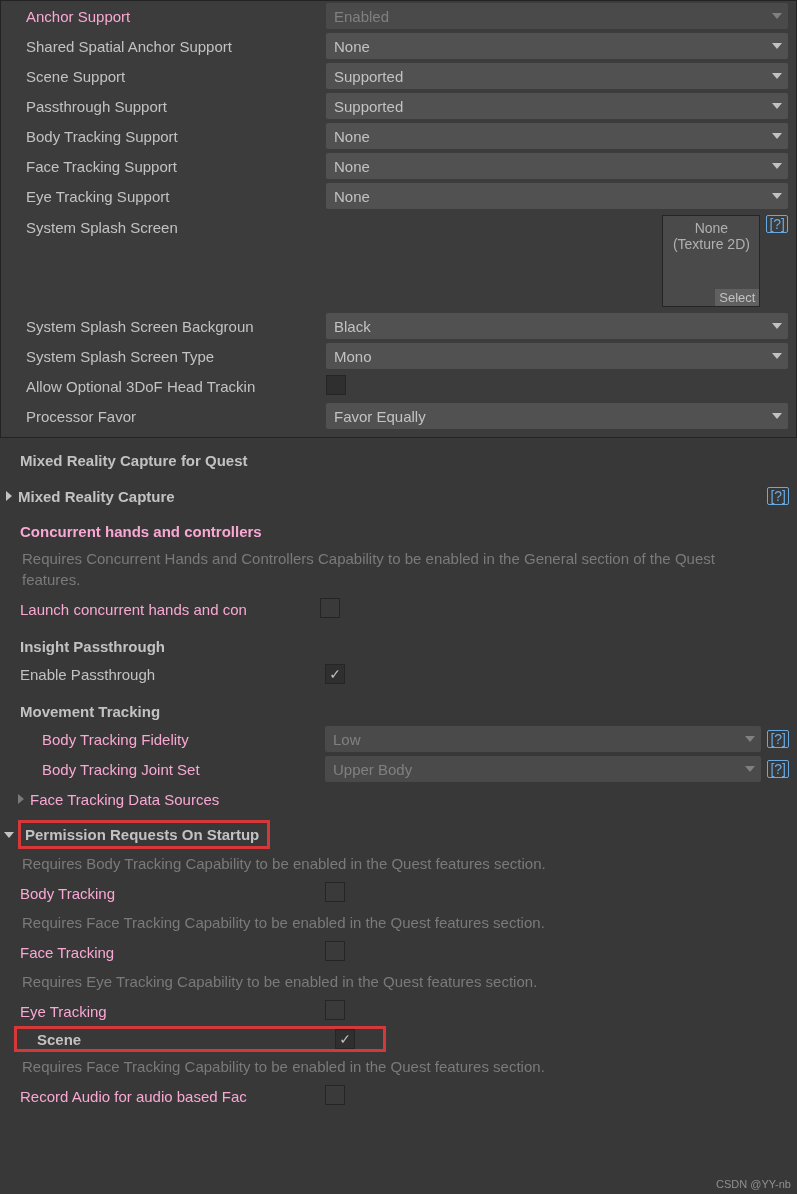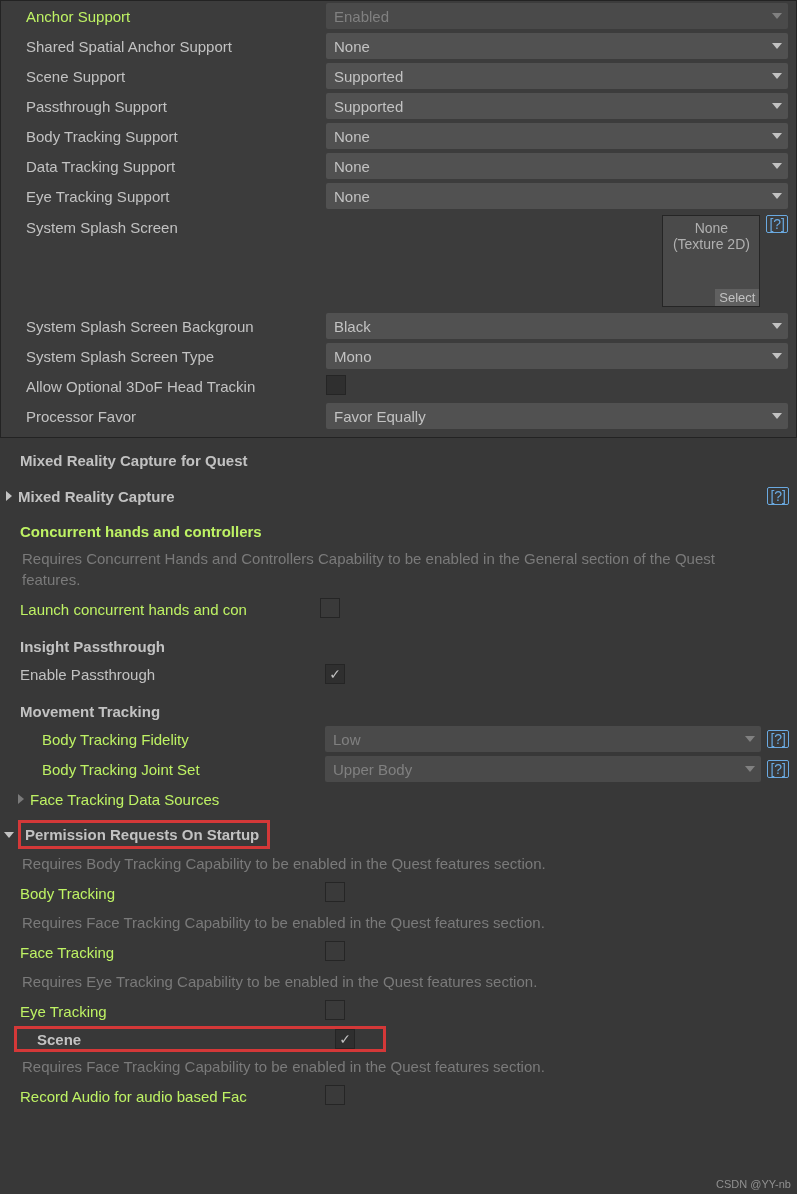--- a/index.html
+++ b/index.html
@@ -11,21 +11,21 @@
 .dropdown { background:#515151; color:#c2c2c2; height:26px; display:flex; align-items:center; padding:0 24px 0 8px; position:relative; border-radius:2px; }
 .dropdown::after { content:''; position:absolute; right:6px; top:50%; transform:translateY(-50%); border-left:5px solid transparent; border-right:5px solid transparent; border-top:6px solid #c2c2c2; }
 .dropdown.disabled { background:#4a4a4a; color:#808080; }
 .dropdown.disabled::after { border-top-color:#808080; }
 .checkbox { width:20px; height:20px; background:#2f2f2f; border:1px solid #252525; display:inline-flex; align-items:center; justify-content:center; color:#c2c2c2; font-size:14px; }
 .checkbox.disabled { background:#3a3a3a; }
 .section-header { font-weight:bold; color:#c2c2c2; padding:10px 0 4px 20px; }
 .arrow-r { border-top:5px solid transparent; border-bottom:5px solid transparent; border-left:6px solid #c2c2c2; display:inline-block; margin-right:6px; }
 .arrow-d { border-left:5px solid transparent; border-right:5px solid transparent; border-top:6px solid #c2c2c2; display:inline-block; margin-right:4px; }
 .help { color:#6aa9e0; font-size:14px; border:1px solid #6aa9e0; border-radius:2px; padding:0 2px; margin-left:6px; }
-.dimmed { color:#bef264; }
+.dimmed { color:#f9a8d4; }
 .infotext { color:#7a7a7a; padding:4px 20px 4px 22px; line-height:1.4; }
 .texpicker { width:98px; height:92px; background:#4a4a4a; border:1px solid #252525; position:relative; display:flex; flex-direction:column; align-items:center; justify-content:flex-start; padding-top:4px; color:#b0b0b0; font-size:14px; text-align:center; }
 .texpicker .select { position:absolute; bottom:0; right:0; background:#606060; color:#c2c2c2; font-size:13px; padding:1px 4px; }
 .texrow { display:flex; align-items:flex-start; padding:4px 8px 4px 25px; }
 .texrow .label { width:300px; flex-shrink:0; padding-top:4px; }
 .texrow .spacer { flex:1; }
 .hl { border:3px solid #d43838; }
 .indent { padding-left:42px; }
 .indent .label { width:283px; }
 .boxed { border:1px solid #232323; background:#3c3c3c; padding-bottom:6px; margin-bottom:4px;}
@@ -62,21 +62,21 @@
           <div class="dropdown">Supported</div>
         </div>
     </div>
     <div class="row">
       <div class="label">Body Tracking Support</div>
       <div class="control">
           <div class="dropdown">None</div>
         </div>
     </div>
     <div class="row">
-      <div class="label">Data Tracking Support</div>
+      <div class="label">Face Tracking Support</div>
       <div class="control">
           <div class="dropdown">None</div>
         </div>
     </div>
     <div class="row">
       <div class="label">Eye Tracking Support</div>
       <div class="control">
           <div class="dropdown">None</div>
         </div>
     </div>

